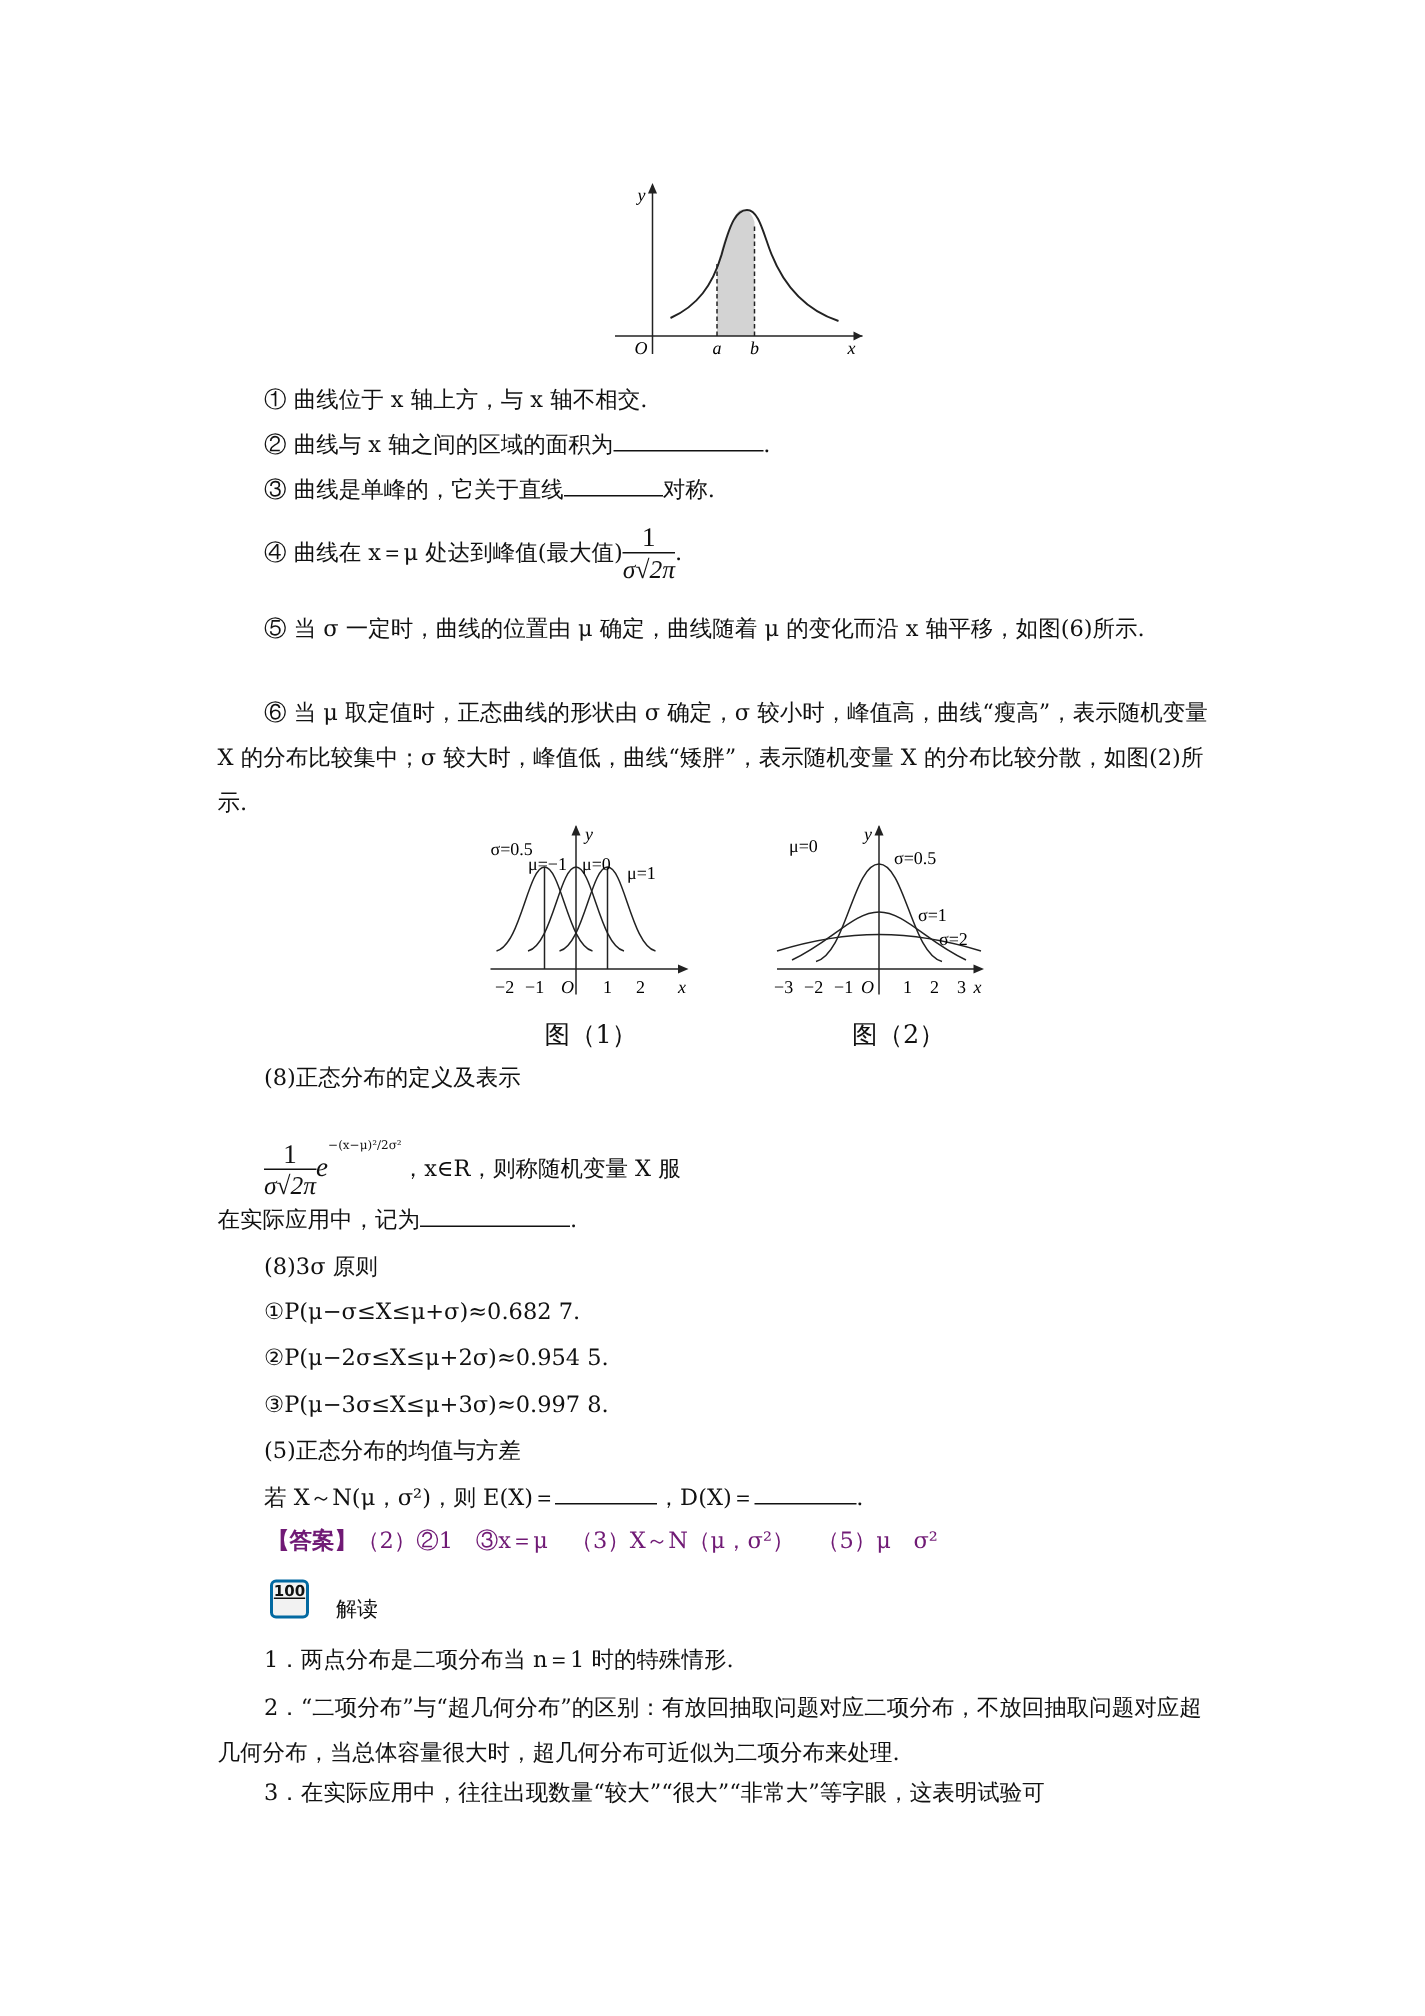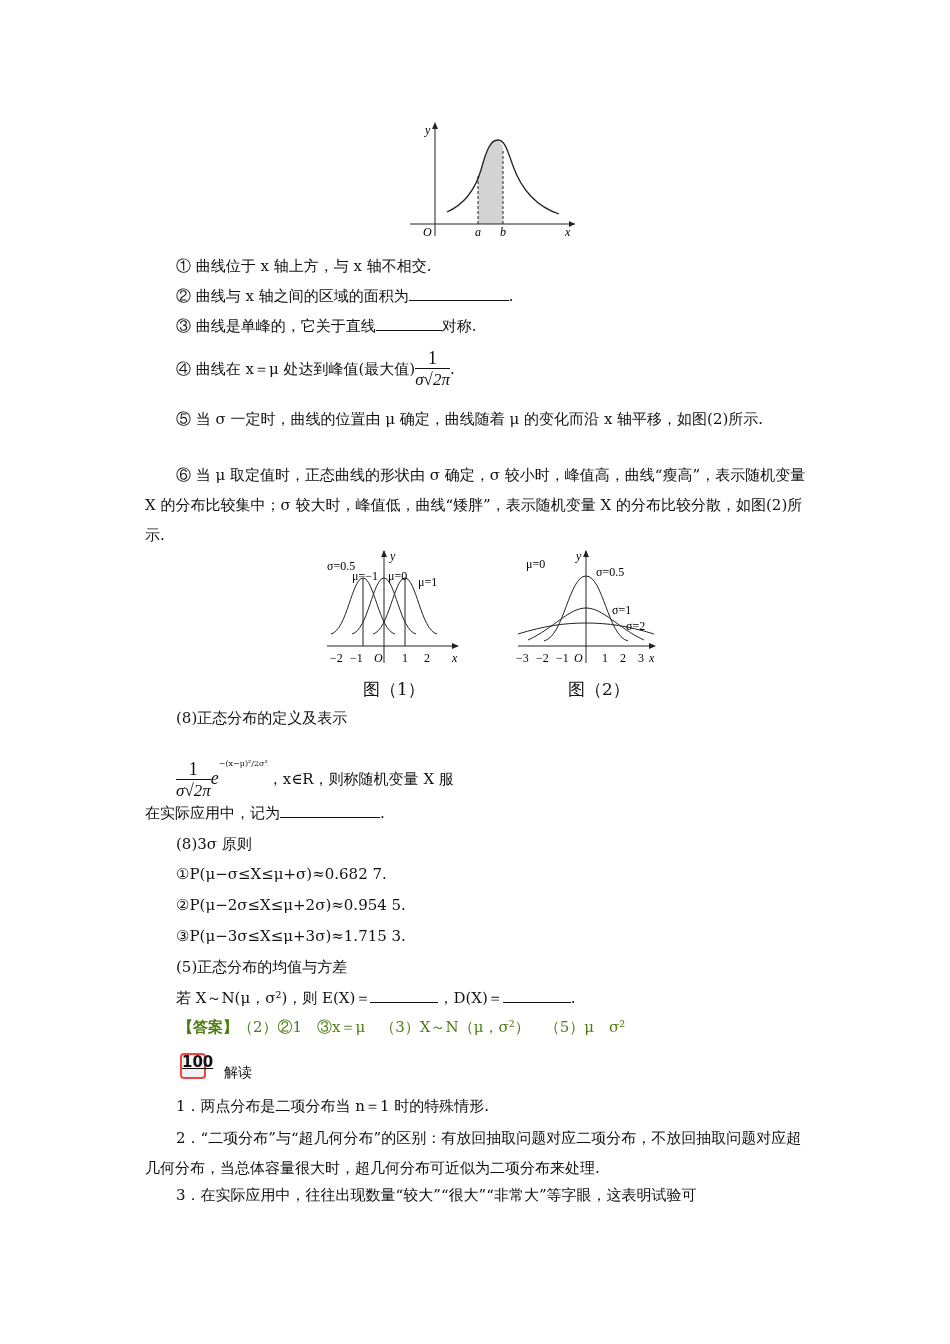--- a/index.html
+++ b/index.html
@@ -6,25 +6,25 @@
   body { width:950px; height:1344px; position:relative; overflow:hidden;
          font-family:"DejaVu Serif","Liberation Serif",serif; color:#111; font-size:15px; }
   .line { position:absolute; left:145px; width:665px; line-height:20px; white-space:nowrap; }
   .ind { left:176px; }
   .justify { white-space:normal; }
   i.m { font-family:"Liberation Serif",serif; font-style:italic; }
   .blank { display:inline-block; border-bottom:1px solid #111; height:14px; vertical-align:baseline; }
   .frac { display:inline-block; vertical-align:middle; text-align:center; font-family:"Liberation Serif",serif; }
   .frac .num { display:block; font-size:18px; border-bottom:1px solid #111; padding:0 2px; line-height:20px; }
   .frac .den { display:block; font-size:17px; line-height:22px; font-style:italic; }
-  .red { color:#4d7c0f; }
+  .red { color:#701a75; }
   .fig { position:absolute; }
   .caption { position:absolute; font-size:17px; }
-  .icon100 { position:absolute; left:180px; top:1053px; width:26px; height:26px; border:2px solid #ef4444; border-radius:4px; box-sizing:border-box;
-             font-size:15px; font-weight:bold; text-align:center; line-height:14px; font-family:"DejaVu Sans",sans-serif; background:#f2f2f2; }
+  .icon100 { position:absolute; left:180px; top:1053px; width:26px; height:26px; border:2px solid #0369a1; border-radius:4px; box-sizing:border-box;
+             font-size:10px; font-weight:bold; text-align:center; line-height:14px; font-family:"DejaVu Sans",sans-serif; background:#f2f2f2; }
   .jiedu { position:absolute; left:224px; top:1064px; font-weight:normal; font-size:14px; font-family:"DejaVu Sans",sans-serif; }
 </style>
 </head>
 <body>
 
 <svg class="fig" style="left:405px;top:118px" width="175" height="120" viewBox="0 0 175 120">
   <path d="M73,60 Q80,30 88,22 Q95,20 98,30 L98,106 L73,106 Z" fill="#d3d3d3"></path>
   <line x1="5" y1="106" x2="170" y2="106" stroke="#222" stroke-width="1"></line>
   <polygon points="170,106 164,103 164,109" fill="#222"></polygon>
   <line x1="30" y1="118" x2="30" y2="6" stroke="#222" stroke-width="1"></line>
@@ -43,21 +43,21 @@
 <div class="line ind" style="top:286px">
   <span>② 曲线与 x 轴之间的区域的面积为</span><span class="blank" style="width:100px"></span>.
 </div>
 <div class="line ind" style="top:316px">
   <span>③ 曲线是单峰的，它关于直线</span><span class="blank" style="width:66px"></span><span>对称.</span>
 </div>
 <div class="line ind" style="top:348px;line-height:40px">
   <span>④ 曲线在 x＝μ 处达到峰值(最大值)</span><span class="frac"><span class="num">1</span><span class="den">σ√2π</span></span>.
 </div>
 <div class="line ind justify" style="top:404px;width:634px;line-height:30px;text-indent:0">
-  <span>⑤ 当 σ 一定时，曲线的位置由 μ 确定，曲线随着 μ 的变化而沿 x 轴平移，如图(2)所示.</span>
+  <span>⑤ 当 σ 一定时，曲线的位置由 μ 确定，曲线随着 μ 的变化而沿 x 轴平移，如图(6)所示.</span>
 </div>
 <div class="line justify" style="top:460px;width:665px;line-height:30px;text-indent:31px">
   <span>⑥ 当 μ 取定值时，正态曲线的形状由 σ 确定，σ 较小时，峰值高，曲线“瘦高”，表示随机变量 X 的分布比较集中；σ 较大时，峰值低，曲线“矮胖”，表示随机变量 X 的分布比较分散，如图(2)所示.</span>
 </div>
 
 <svg class="fig" style="left:322px;top:548px" width="150" height="120" viewBox="0 0 150 120">
   <line x1="5" y1="98" x2="135" y2="98" stroke="#222"></line>
   <polygon points="137,98 130,95 130,101" fill="#222"></polygon>
   <line x1="62" y1="115" x2="62" y2="3" stroke="#222"></line>
   <polygon points="62,2 59,9 65,9" fill="#222"></polygon>
@@ -108,21 +108,21 @@
 <div class="line ind" style="top:742px;line-height:44px">
   <span class="frac"><span class="num">1</span><span class="den">σ√2π</span></span><i class="m" style="font-size:18px">e</i><sup style="font-size:8px;vertical-align:18px">−(x−μ)²/2σ²</sup><span>，x∈R，则称随机变量 X 服</span>
 </div>
 <div class="line" style="top:803px">
   <span>在实际应用中，记为</span><span class="blank" style="width:100px"></span><span>.</span>
 </div>
 
 <div class="line ind" style="top:834px">(8)3σ 原则</div>
 <div class="line ind" style="top:864px">①P(μ−σ≤X≤μ+σ)≈0.682 7.</div>
 <div class="line ind" style="top:895px">②P(μ−2σ≤X≤μ+2σ)≈0.954 5.</div>
-<div class="line ind" style="top:926px">③P(μ−3σ≤X≤μ+3σ)≈1.715 3.</div>
+<div class="line ind" style="top:926px">③P(μ−3σ≤X≤μ+3σ)≈0.997 8.</div>
 
 <div class="line ind" style="top:957px">(5)正态分布的均值与方差</div>
 <div class="line ind" style="top:988px">
   <span>若 X～N(μ，σ²)，则 E(X)＝</span><span class="blank" style="width:68px"></span><span>，D(X)＝</span><span class="blank" style="width:68px"></span><span>.</span>
 </div>
 
 <div class="line ind red" style="top:1017px;left:178px">
   <span style="font-weight:bold">【答案】</span><span>（2）②1　③x＝μ　（3）X～N（μ，σ²）　（5）μ　σ²</span>
 </div>
 

